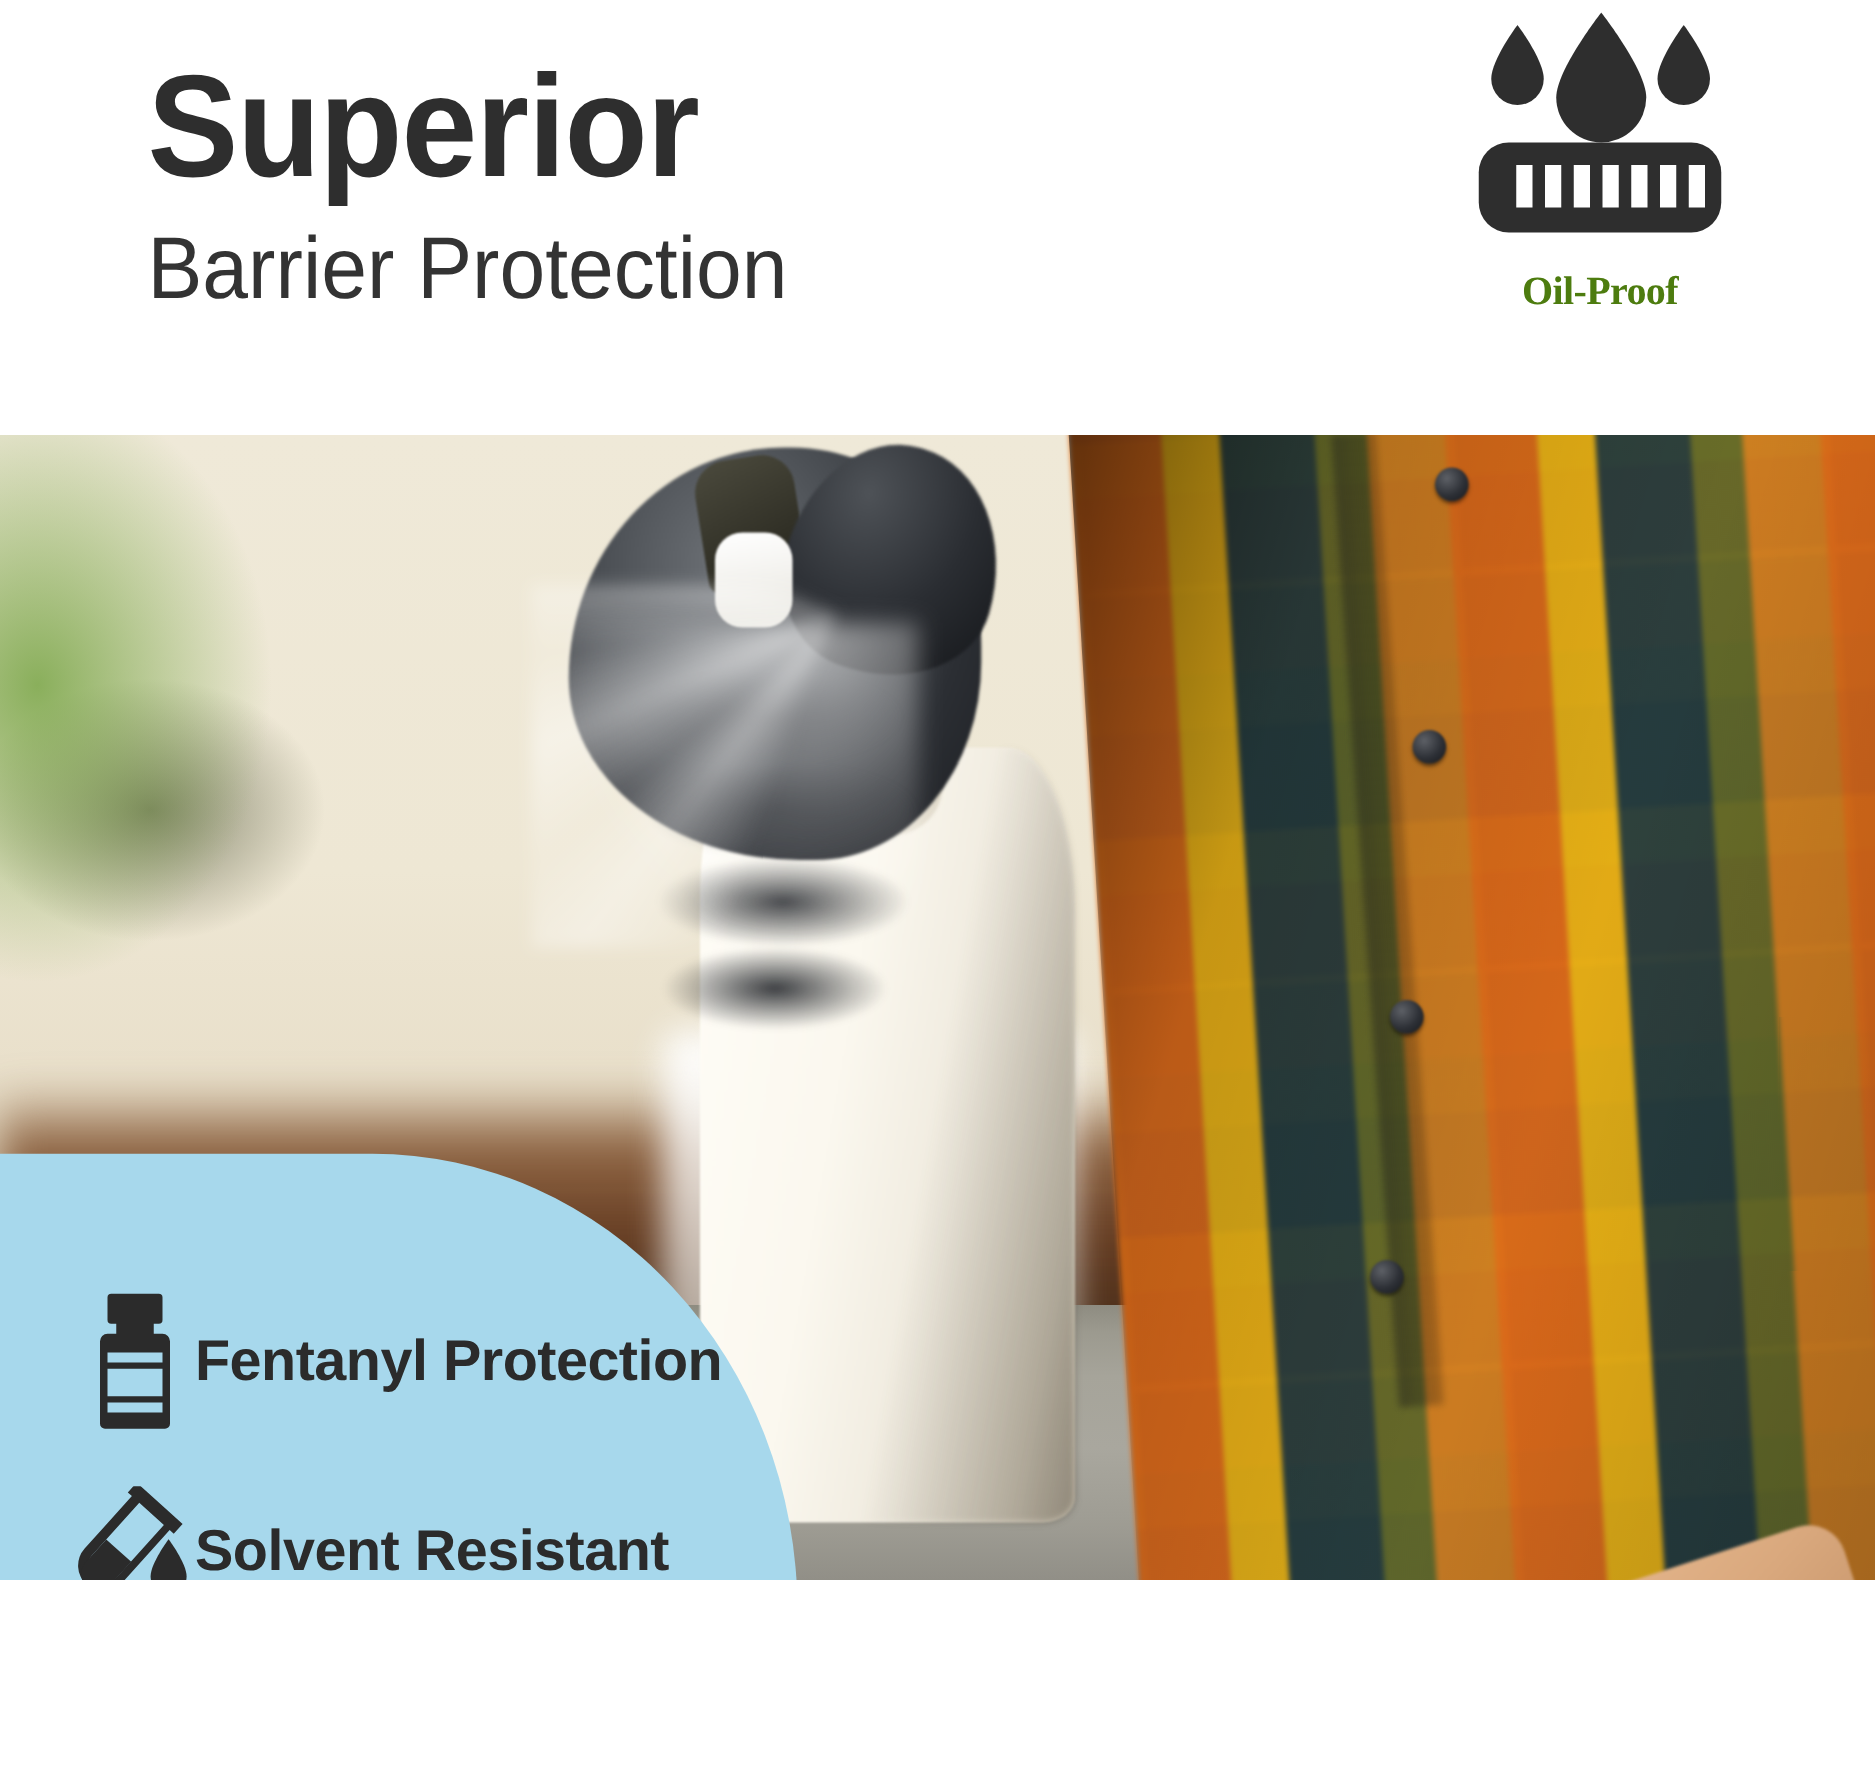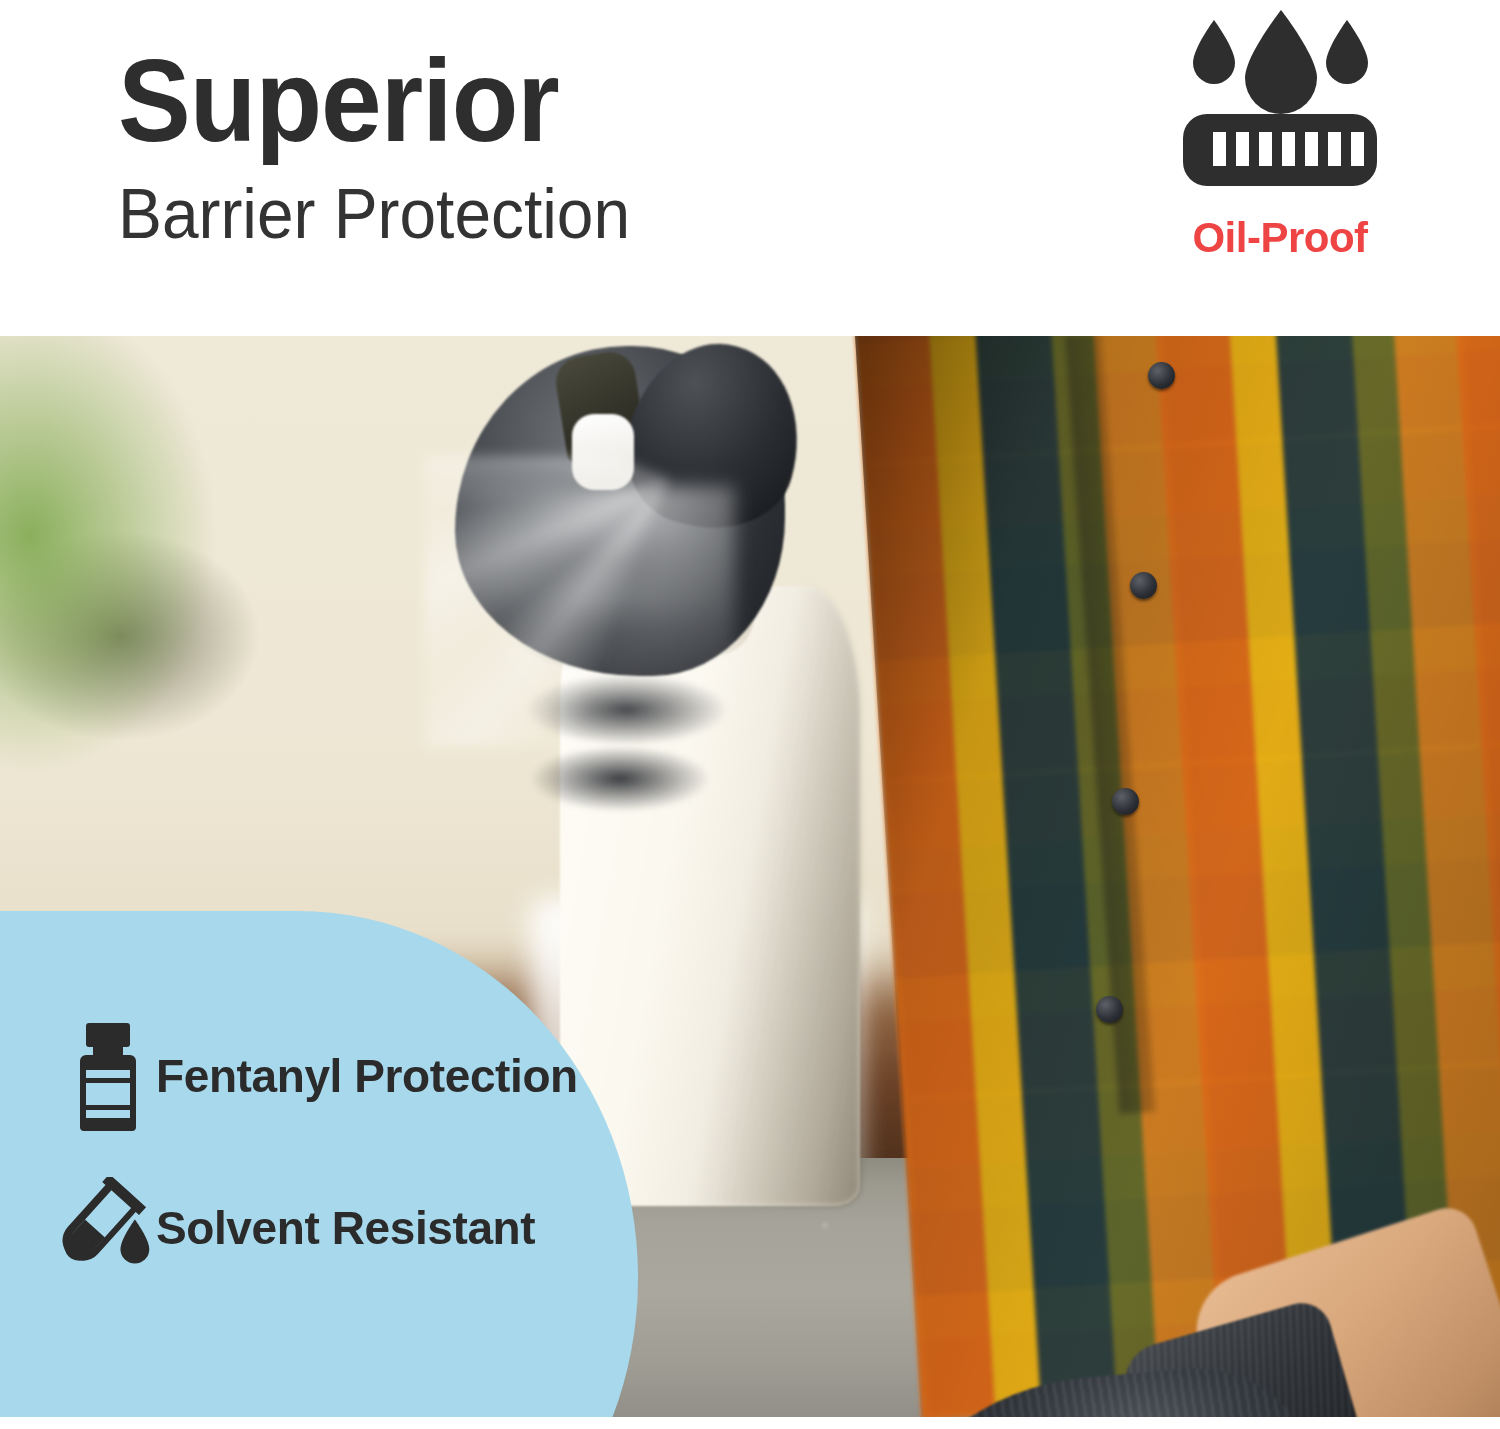--- a/index.html
+++ b/index.html
@@ -21,26 +21,26 @@
   #headline-sub {
     font-size:70px; font-weight:300; color:#333333;
     line-height:1.15; margin-top:14px;
     font-family:"Liberation Sans", sans-serif;
     transform:scaleX(0.94); transform-origin:left center;
   }
 
   #badge-block { position:absolute; left:1115px; top:8px; width:330px; text-align:center; }
   #badge-icon { display:block; margin:0 auto; }
   #badge-label {
-    margin-top:18px; font-size:42px; font-weight:bold; color:#ef4444;
-    letter-spacing:-0.5px; font-family:Liberation Sans, sans-serif;
-  }
-
-  
-  #photo { position:absolute; left:0; top:336px; width:1500px; height:1081px; overflow:hidden; }
+    margin-top:18px; font-size:32px; font-weight:bold; color:#4d7c0f;
+    letter-spacing:-0.5px; font-family:Liberation Serif, serif;
+  }
+
+  
+  #photo { position:absolute; left:0; top:348px; width:1500px; height:916px; overflow:hidden; }
 
   
   .bg-wall {
     position:absolute; inset:0;
     background:
       radial-gradient(ellipse 260px 330px at 30px 200px, rgba(120,165,70,0.85) 0%, rgba(120,165,70,0.0) 72%),
       radial-gradient(ellipse 200px 150px at 120px 300px, rgba(90,95,65,0.75) 0%, rgba(90,95,65,0) 70%),
       linear-gradient(180deg,#efe9d8 0%, #eee7d4 38%, #e9e0cb 55%, #d8cbb2 66%, #9c7b55 74%, #6d4c33 80%, #5a4130 86%, #6b5843 92%, #7b6a55 100%);
   }
   

